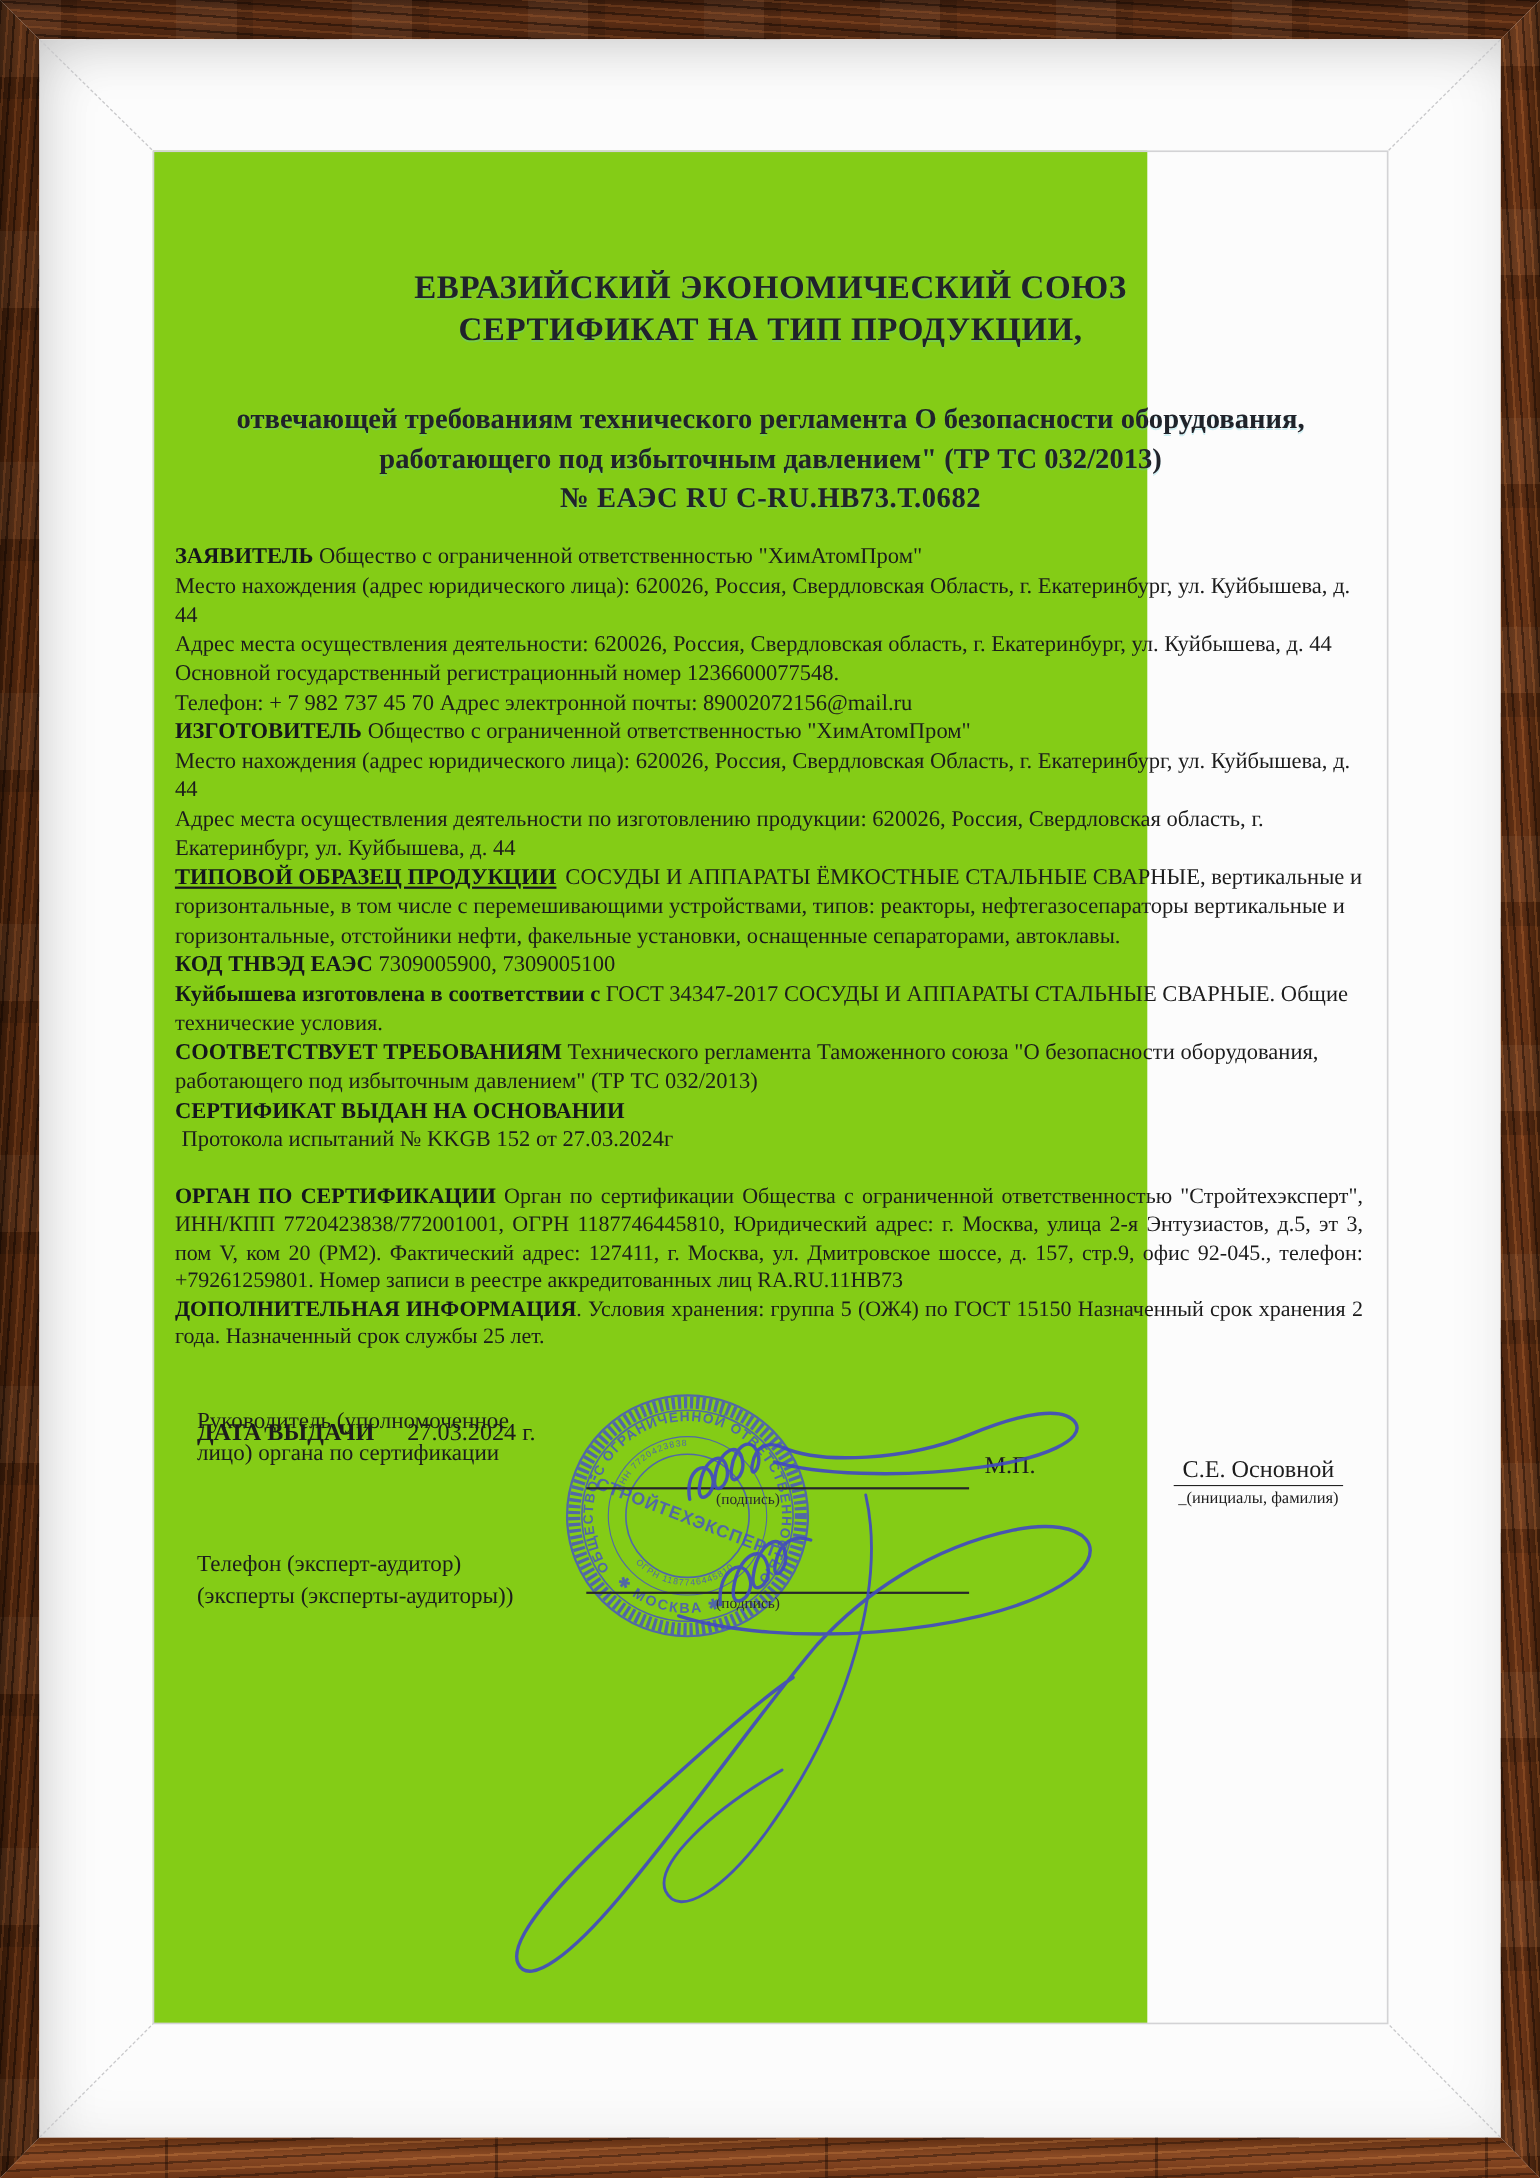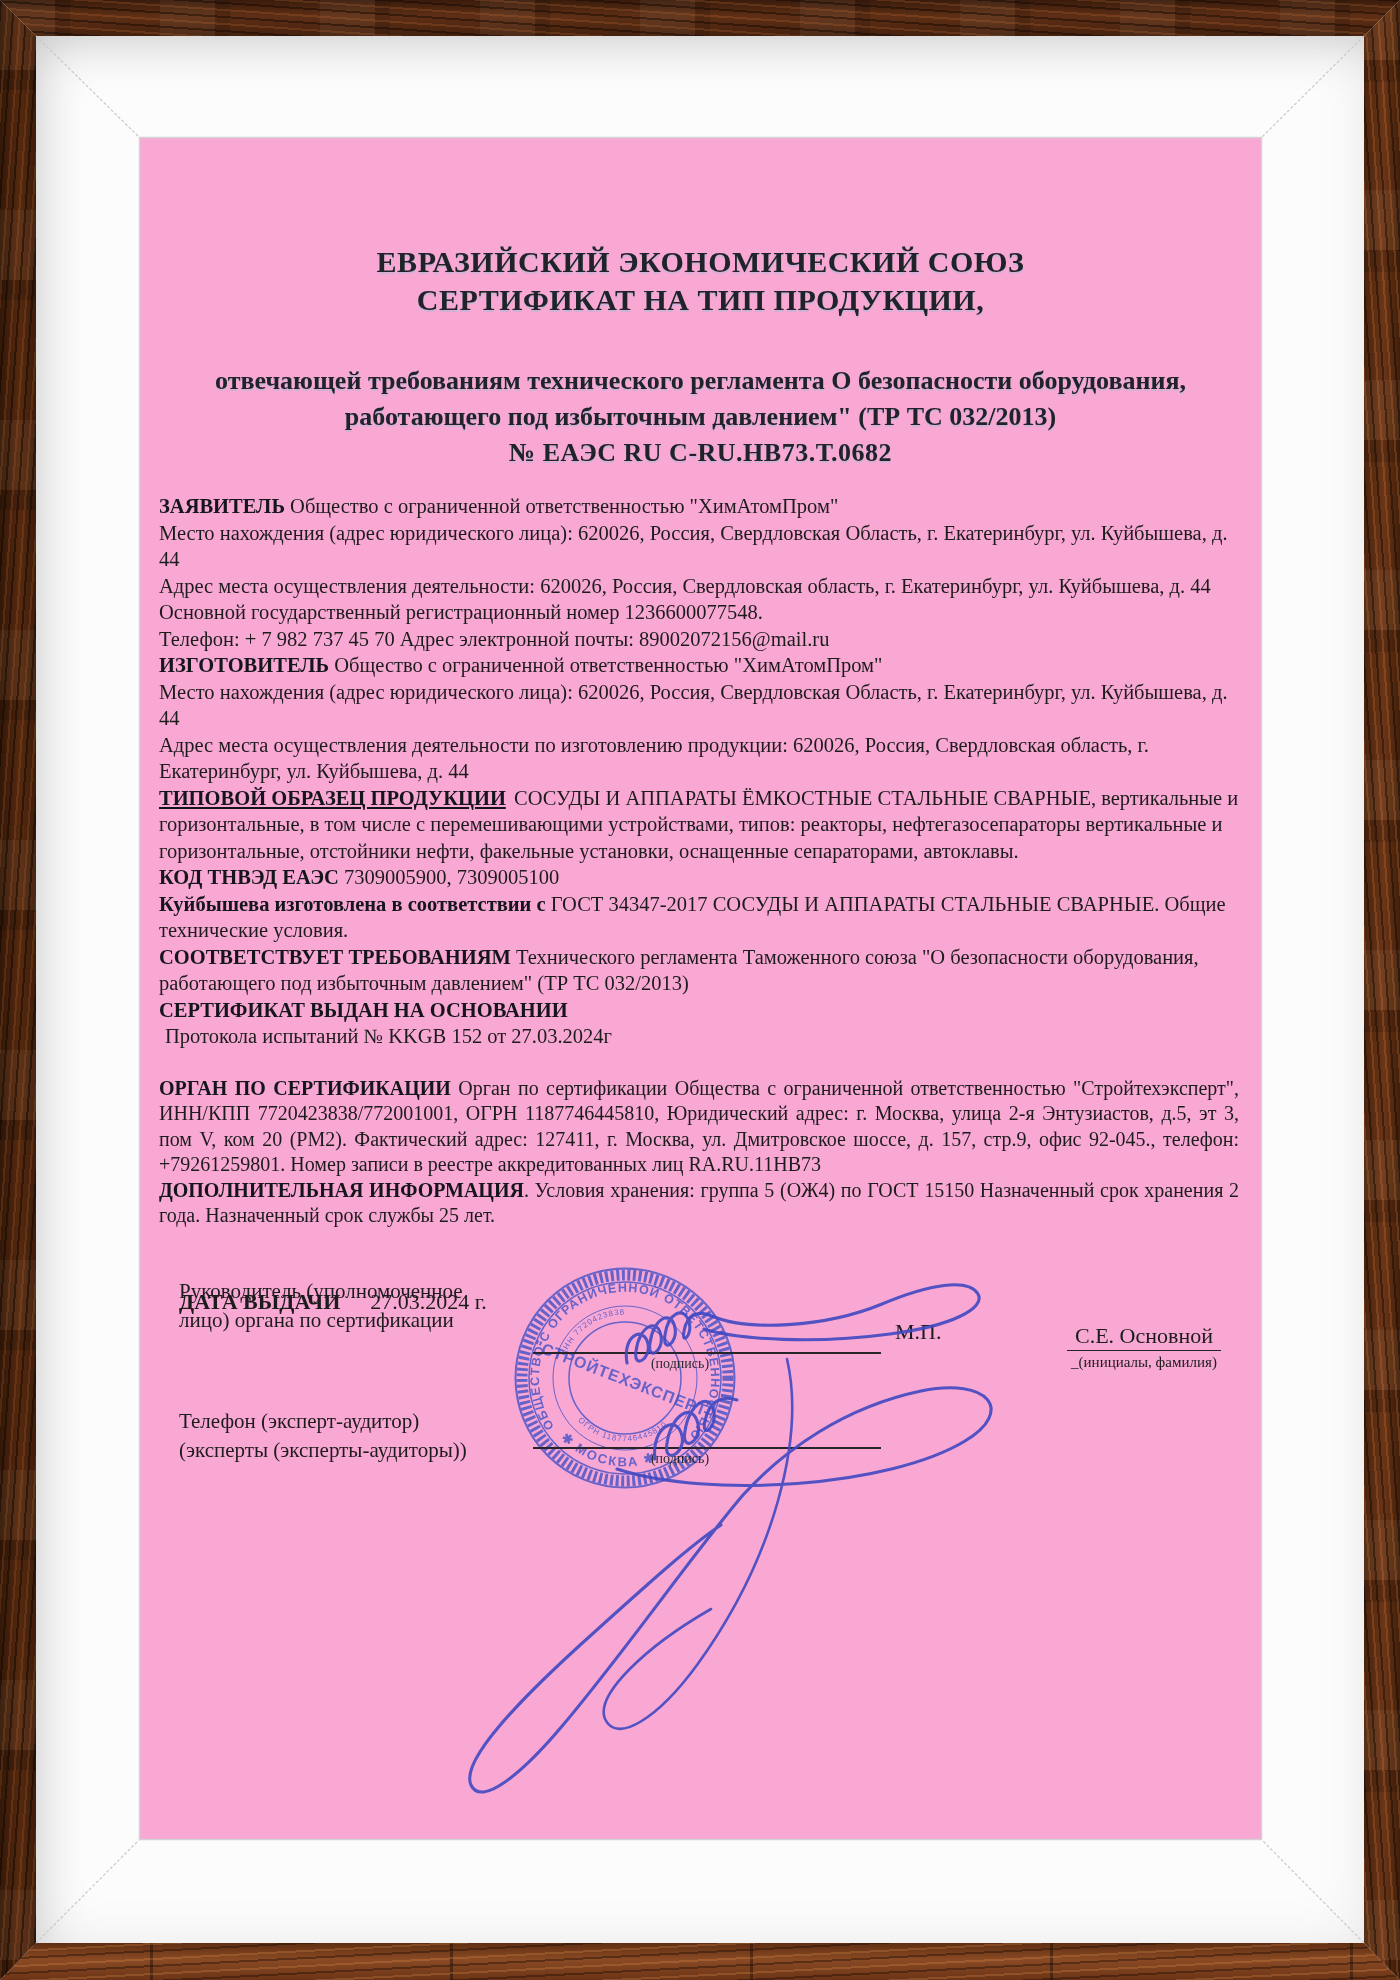--- a/index.html
+++ b/index.html
@@ -32,21 +32,21 @@
       repeating-linear-gradient(180deg, rgba(255,225,190,.06) 0 60px, rgba(0,0,0,.14) 60px 82px, rgba(0,0,0,0) 82px 190px),
       linear-gradient(270deg,#401f0a,#6b3517 45%,#4a240e);
     clip-path:polygon(0 36px,100% 0,100% 100%,0 calc(100% - 37px));}
 
   
   .mat{position:absolute;left:36px;top:36px;right:36px;bottom:37px;background:#fcfcfc;z-index:1;
        box-shadow:inset 0 0 55px rgba(0,0,0,.07), inset 18px 22px 60px -28px rgba(0,0,0,.22);}
   .bevel-overlay{position:absolute;left:0;top:0;z-index:5;pointer-events:none;}
 
   
-  .paper{position:absolute;left:139px;top:137px;width:1123px;height:1703px;background:#f9a8d4;z-index:4;
+  .paper{position:absolute;left:139px;top:137px;width:904px;height:1703px;background:#84cc16;z-index:4;
          color:#1c1c1c;}
   .paper-inner{position:absolute;left:20px;top:0;width:1083px;height:100%;}
 
   .doc-header{margin-top:106px;text-align:center;font-weight:bold;color:#20232a;
               text-shadow:0 2px 0 rgba(90,205,220,.28);}
   .t-line{font-size:30px;line-height:38px;letter-spacing:.5px;}
   .sub-block{margin-top:44px;}
   .s-line{font-size:26px;line-height:36px;}
   .n-line{font-size:26px;line-height:36px;letter-spacing:.5px;}
 

